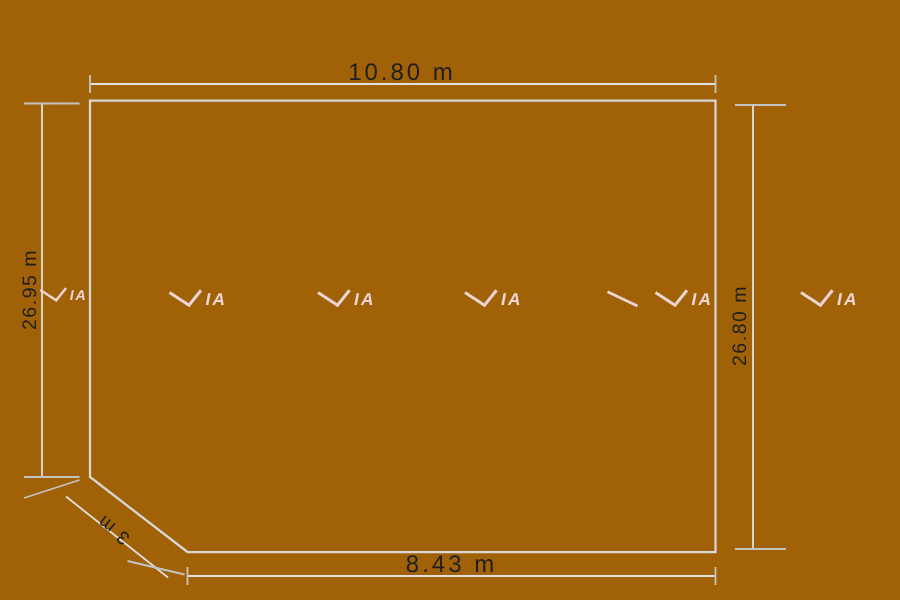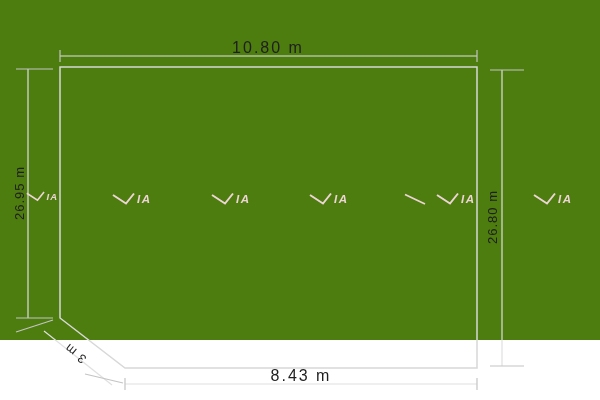--- a/index.html
+++ b/index.html
@@ -2,21 +2,21 @@
 <html><head>
 <meta charset="utf-8">
 <style>
   html, body { margin: 0; padding: 0; }
   body {
     width: 600px; height: 400px;
     background: #ffffff;
     font-family: "Liberation Sans", sans-serif;
     overflow: hidden;
   }
-  .stage { position: relative; width: 600px; height: 340px; background: #4d7c0f; }
+  .stage { position: relative; width: 600px; height: 400px; background: #a16207; }
   svg { display: block; }
   text.dim-label { font-family: "Liberation Sans", sans-serif; }
   text.wm-letters { font-family: "Liberation Sans", sans-serif; font-style: italic; font-weight: bold; }
 </style>
 </head>
 <body>
 
 <div class="stage">
   <svg width="600" height="400" viewBox="0 0 600 400">
 

